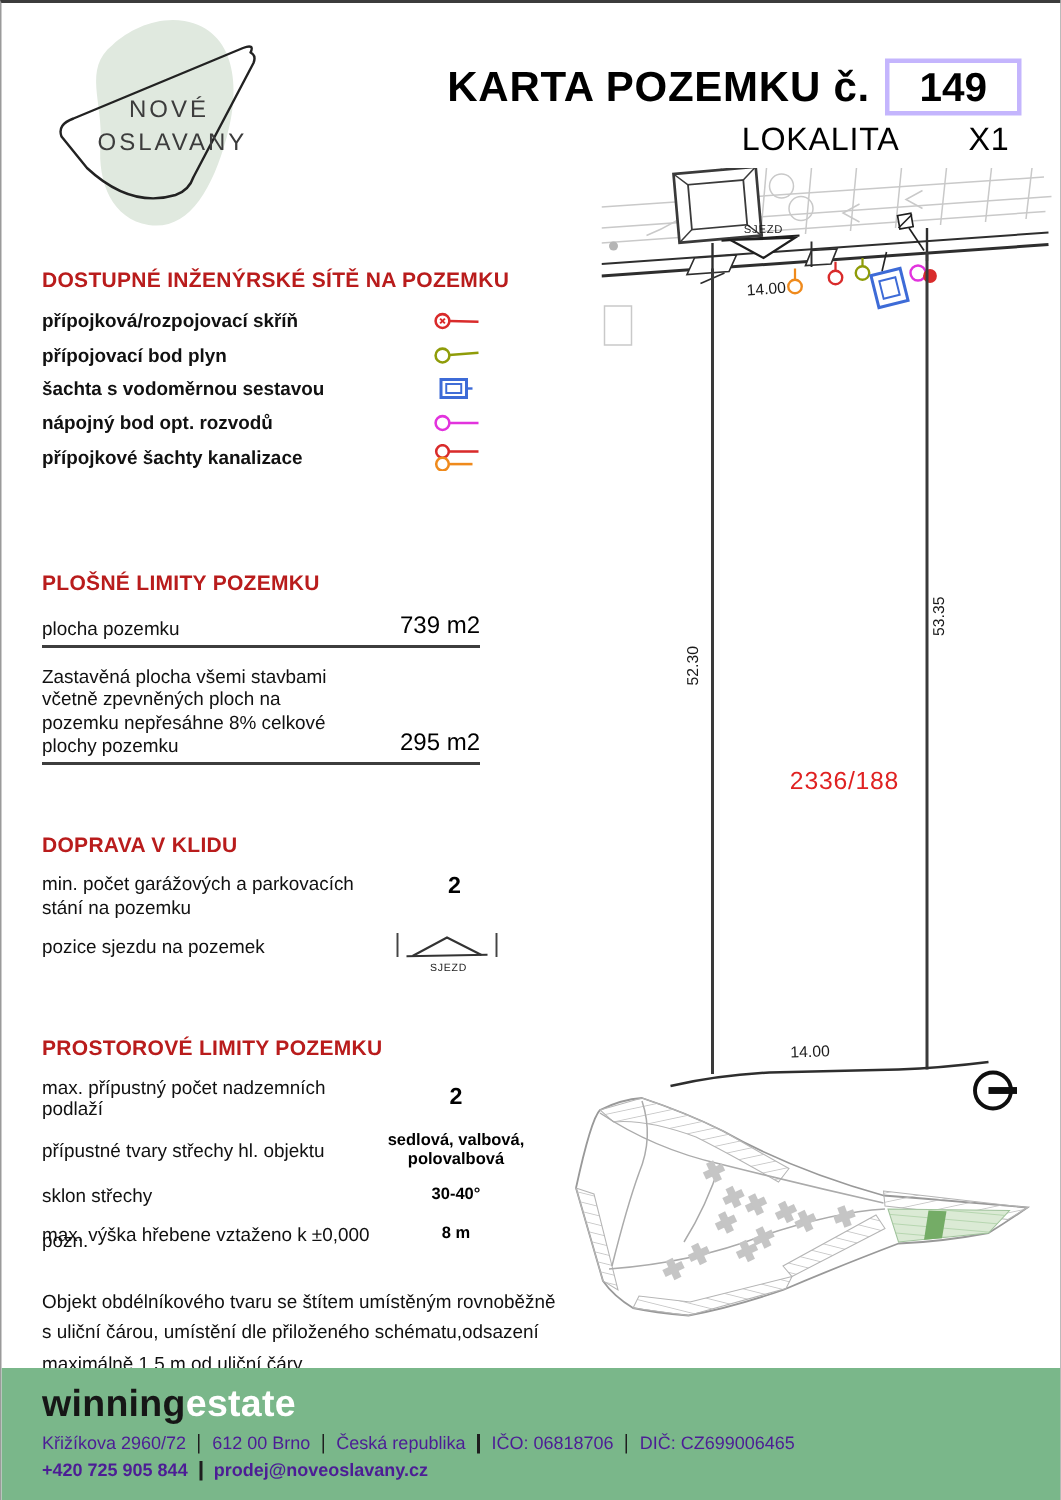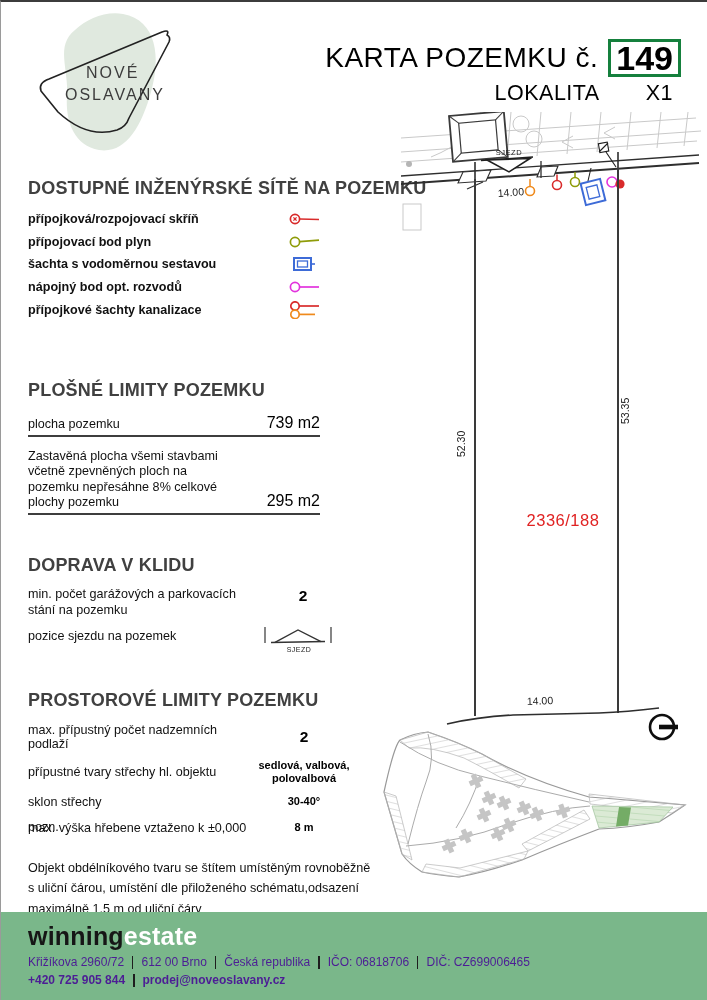--- a/index.html
+++ b/index.html
@@ -4,26 +4,26 @@
 <style>
   html,body{margin:0;padding:0;background:#888;}
   .page{
     position:relative;width:707px;height:1000px;margin:0 auto;background:#fff;
     font-family:"Liberation Sans",sans-serif;color:#111;overflow:hidden;
     border-top:2px solid #3c3c3c;border-left:1px solid #9a9a9a;box-sizing:border-box;
   }
   
   .logo{position:absolute;left:26px;top:6px;width:172px;height:152px;}
   .title-row{position:absolute;top:37px;left:300px;width:380px;display:flex;justify-content:flex-end;align-items:center;gap:10px;}
-  .doc-title{font-size:28px;font-weight:normal;letter-spacing:.5px;color:#000;white-space:nowrap;}
-  .num-box{border:3px solid #15803d;font-size:34px;font-weight:bold;padding:0 5px;line-height:32px;color:#000;}
+  .doc-title{font-size:28px;font-weight:bold;letter-spacing:.5px;color:#000;white-space:nowrap;}
+  .num-box{border:3px solid #c4b5fd;font-size:27px;font-weight:bold;padding:0 20px;line-height:32px;color:#000;}
   .lok-row{position:absolute;top:79px;left:300px;width:372px;display:flex;justify-content:flex-end;gap:46px;font-size:21.5px;letter-spacing:.5px;color:#000;}
   
   .sec{position:absolute;left:27px;}
-  .sec h2{font-size:18px;font-weight:bold;margin:0;color:#404040;letter-spacing:.2px;}
+  .sec h2{font-size:14px;font-weight:bold;margin:0;color:#b91c1c;letter-spacing:.2px;}
   .u-row{display:flex;align-items:center;justify-content:space-between;width:296px;height:22.6px;}
   .u-row .lbl{font-size:12.6px;font-weight:bold;}
   .sym{width:36px;height:18px;flex:none;}
   .ar-row{display:flex;justify-content:space-between;align-items:flex-end;width:292px;border-bottom:2px solid #3d3d3d;padding-bottom:3px;}
   .ar-row .lbl{font-size:12.6px;line-height:1.22;white-space:pre-line;}
   .big-val{font-size:16px;font-weight:normal;white-space:nowrap;color:#000;}
   .mt13{margin-top:13px;} .mt12{margin-top:12px;}
   .dk-row{display:flex;width:306px;margin-top:11px;align-items:flex-start;}
   .dk-row .lbl{flex:1;font-size:12.6px;line-height:1.25;white-space:pre-line;}
   .dk-val{width:62px;text-align:center;font-size:15.5px;font-weight:bold;color:#000;}

